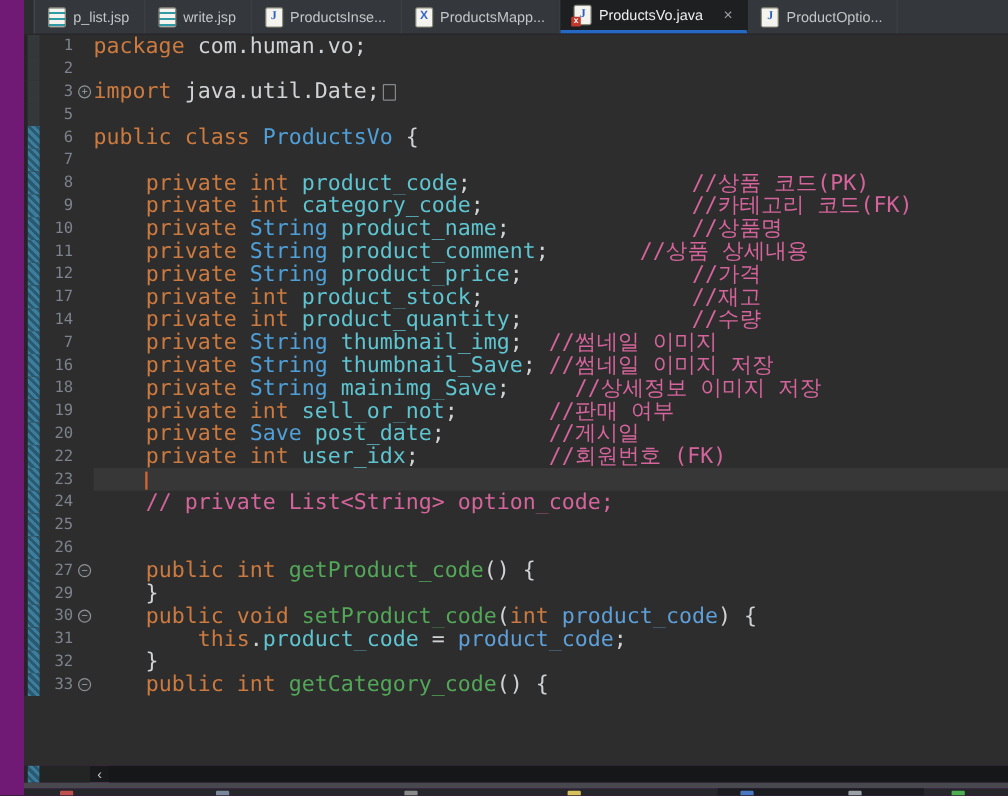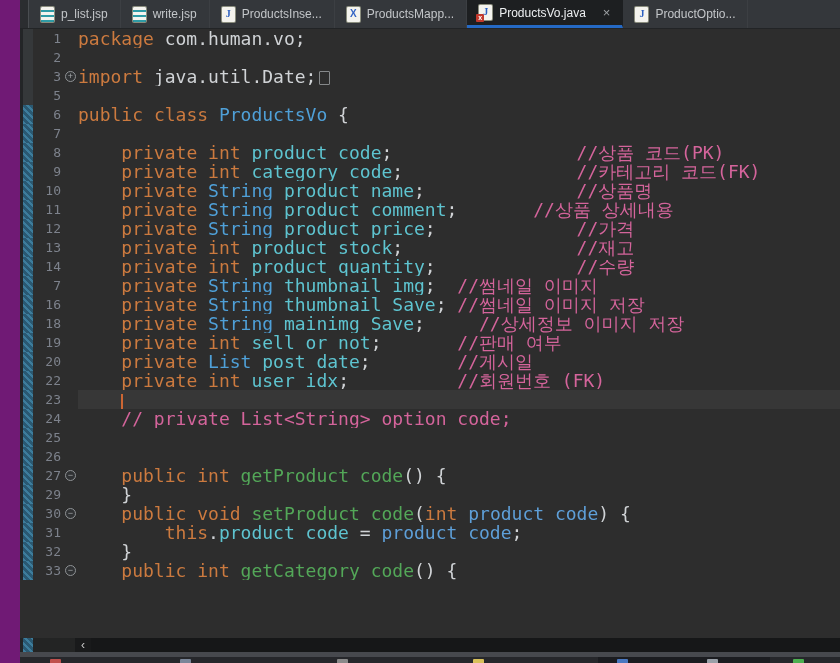--- a/index.html
+++ b/index.html
@@ -161,21 +161,21 @@
         <div class="codepart"><span class="tok-p">    </span><span class="tok-k">private</span><span class="tok-p"> </span><span class="tok-t">String</span><span class="tok-p"> </span><span class="tok-f">product_comment</span><span class="tok-p">;</span><span class="tok-pad">       </span><span class="tok-c">//상품 상세내용</span></div>
       </div>
       <div class="row">
         <div class="rangecol marked"></div>
         <div class="lnum">12</div>
         <div class="foldcol"></div>
         <div class="codepart"><span class="tok-p">    </span><span class="tok-k">private</span><span class="tok-p"> </span><span class="tok-t">String</span><span class="tok-p"> </span><span class="tok-f">product_price</span><span class="tok-p">;</span><span class="tok-pad">             </span><span class="tok-c">//가격</span></div>
       </div>
       <div class="row">
         <div class="rangecol marked"></div>
-        <div class="lnum">13</div>
+        <div class="lnum">17</div>
         <div class="foldcol"></div>
         <div class="codepart"><span class="tok-p">    </span><span class="tok-k">private</span><span class="tok-p"> </span><span class="tok-k">int</span><span class="tok-p"> </span><span class="tok-f">product_stock</span><span class="tok-p">;</span><span class="tok-pad">                </span><span class="tok-c">//재고</span></div>
       </div>
       <div class="row">
         <div class="rangecol marked"></div>
         <div class="lnum">14</div>
         <div class="foldcol"></div>
         <div class="codepart"><span class="tok-p">    </span><span class="tok-k">private</span><span class="tok-p"> </span><span class="tok-k">int</span><span class="tok-p"> </span><span class="tok-f">product_quantity</span><span class="tok-p">;</span><span class="tok-pad">             </span><span class="tok-c">//수량</span></div>
       </div>
       <div class="row">
@@ -199,21 +199,21 @@
       <div class="row">
         <div class="rangecol marked"></div>
         <div class="lnum">19</div>
         <div class="foldcol"></div>
         <div class="codepart"><span class="tok-p">    </span><span class="tok-k">private</span><span class="tok-p"> </span><span class="tok-k">int</span><span class="tok-p"> </span><span class="tok-f">sell_or_not</span><span class="tok-p">;</span><span class="tok-pad">       </span><span class="tok-c">//판매 여부</span></div>
       </div>
       <div class="row">
         <div class="rangecol marked"></div>
         <div class="lnum">20</div>
         <div class="foldcol"></div>
-        <div class="codepart"><span class="tok-p">    </span><span class="tok-k">private</span><span class="tok-p"> </span><span class="tok-t">List</span><span class="tok-p"> </span><span class="tok-f">post_date</span><span class="tok-p">;</span><span class="tok-pad">        </span><span class="tok-c">//게시일</span></div>
+        <div class="codepart"><span class="tok-p">    </span><span class="tok-k">private</span><span class="tok-p"> </span><span class="tok-t">Save</span><span class="tok-p"> </span><span class="tok-f">post_date</span><span class="tok-p">;</span><span class="tok-pad">        </span><span class="tok-c">//게시일</span></div>
       </div>
       <div class="row">
         <div class="rangecol marked"></div>
         <div class="lnum">22</div>
         <div class="foldcol"></div>
         <div class="codepart"><span class="tok-p">    </span><span class="tok-k">private</span><span class="tok-p"> </span><span class="tok-k">int</span><span class="tok-p"> </span><span class="tok-f">user_idx</span><span class="tok-p">;</span><span class="tok-pad">          </span><span class="tok-c">//회원번호 (FK)</span></div>
       </div>
       <div class="row current">
         <div class="rangecol marked"></div>
         <div class="lnum">23</div>

